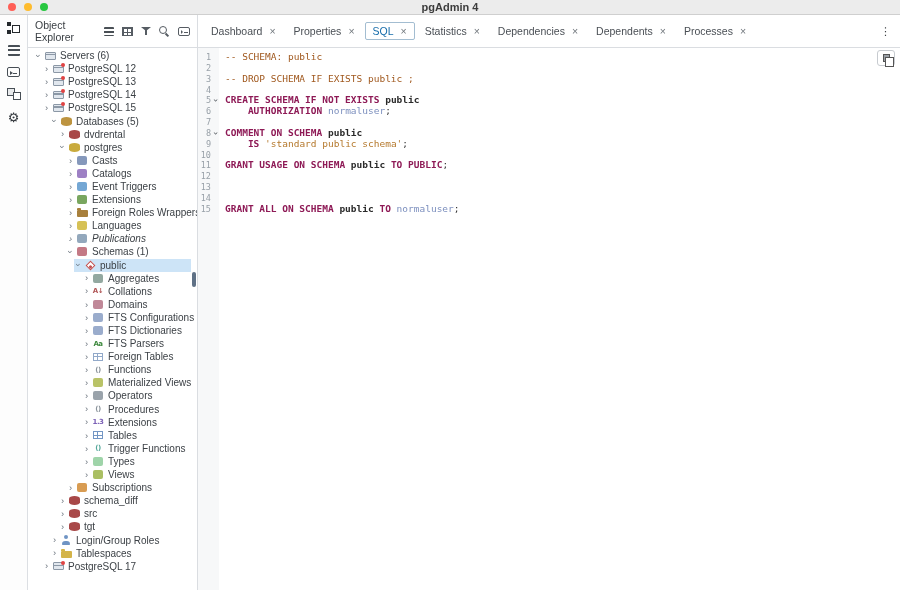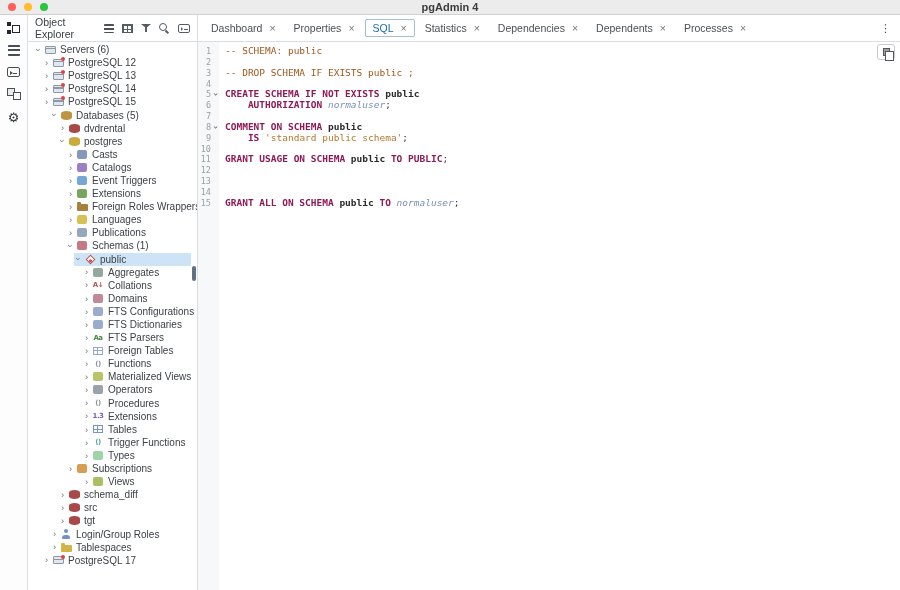--- a/index.html
+++ b/index.html
@@ -38,21 +38,21 @@
       width:4px; height:1.2px; background:#474e55; }
   .schema-diff-icon::before { content:""; position:absolute; left:0; top:0;
       width:6px; height:6px; border:1.2px solid #474e55; background:#e8eaec; }
   .schema-diff-icon::after { content:""; position:absolute; right:0; bottom:0;
       width:6px; height:6px; border:1.2px solid #474e55; background:#fff; }
   .settings-gear-icon { font-size:13px; color:#33383d; width:auto; height:auto; line-height:13px; }
   .settings-gear-icon::before { content:"\2699"; }
 
   
   .content { flex:1; display:flex; flex-direction:column; min-width:0; }
-  .header-row { height:27px; flex:none; display:flex; border-bottom:1px solid #dadde1; background:#fff; }
+  .header-row { height:33px; flex:none; display:flex; border-bottom:1px solid #dadde1; background:#fff; }
   .explorer-header { width:170px; flex:none; border-right:1px solid #dadde1;
       display:flex; align-items:center; padding:0 7px; }
   .explorer-title { font-size:10.5px; color:#3b4045; }
   .explorer-tools { margin-left:auto; display:flex; align-items:center; gap:8px; }
   .tool-ico { position:relative; display:inline-block; cursor:pointer; }
 
   .servers-toolbar-icon { width:10px; height:9px;
       background:repeating-linear-gradient(180deg,#4a5056 0 2px,transparent 2px 4px); border-radius:1px; }
   .grid-icon { width:11px; height:9px; border:1px solid #565c63;
       background-image:linear-gradient(#565c63 1px,transparent 1px),
@@ -131,21 +131,21 @@
   .cline { display:flex; height:10.85px; line-height:10.85px; font-size:9.5px; white-space:pre; position:relative; }
   .lnum { width:13px; flex:none; text-align:right; color:#98a0a8; font-size:8.5px; }
   .fold { width:10px; flex:none; color:#4a5056; font-size:8.5px; display:inline-flex;
           align-items:center; justify-content:center; cursor:pointer; }
   .fold.has::before { content:"\203A"; display:inline-block; transform:rotate(90deg); }
   .ctext { padding-left:4px; }
   .tok-c { color:#a0581e; }
   .tok-k { color:#8e1a56; font-weight:bold; }
   .tok-i { color:#2a2a2a; font-weight:bold; }
   .tok-s { color:#b5792d; }
-  .tok-n { color:#7c8fbe;font-style:italic; }
+  .tok-n { color:#7c8fbe; }
   .tok-p { color:#333; }
   .copy-btn { position:absolute; top:2px; right:5px; width:18px; height:16px; border:1px solid #c7cbd0;
       border-radius:3px; background:#fff; display:flex; align-items:center; justify-content:center; cursor:pointer; }
   .copy-ico { width:7px; height:8px; position:relative; background:#9aa0a6; border:1px solid #555; }
   .copy-ico::after { content:""; position:absolute; left:1.5px; top:1.5px; width:7px; height:8px;
       background:#fff; border:1px solid #555; }
 </style>
 </head>
 <body>
 
@@ -333,21 +333,21 @@
             </div>
             <div class="trow" style="padding-left: 38px;">
               <span class="tinner">
                 <span class="chev"></span>
                 <span class="ticon">
                   <span class="shp shape-badge" style="background: rgb(214, 193, 86);"></span>
                 </span>
                 <span class="tlabel">Languages</span>
               </span>
             </div>
-            <div class="trow" style="padding-left: 38px;">
+            <div class="trow" style="padding-left: 38px; font-style: italic;">
               <span class="tinner">
                 <span class="chev"></span>
                 <span class="ticon">
                   <span class="shp shape-badge" style="background: rgb(147, 168, 188);"></span>
                 </span>
                 <span class="tlabel">Publications</span>
               </span>
             </div>
             <div class="trow" style="padding-left: 38px;">
               <span class="tinner">
@@ -495,36 +495,36 @@
             </div>
             <div class="trow" style="padding-left: 54px;">
               <span class="tinner">
                 <span class="chev"></span>
                 <span class="ticon">
                   <span class="shp shape-badge" style="background: rgb(159, 212, 169);"></span>
                 </span>
                 <span class="tlabel">Types</span>
               </span>
             </div>
+            <div class="trow" style="padding-left: 54px;">
+              <span class="tinner">
+                <span class="chev"></span>
+                <span class="ticon">
+                  <span class="shp shape-badge" style="background: rgb(170, 191, 99);"></span>
+                </span>
+                <span class="tlabel">Views</span>
+              </span>
+            </div>
             <div class="trow" style="padding-left: 38px;">
               <span class="tinner">
                 <span class="chev"></span>
                 <span class="ticon">
                   <span class="shp shape-badge" style="background: rgb(216, 156, 82);"></span>
                 </span>
                 <span class="tlabel">Subscriptions</span>
-              </span>
-            </div>
-            <div class="trow" style="padding-left: 54px;">
-              <span class="tinner">
-                <span class="chev"></span>
-                <span class="ticon">
-                  <span class="shp shape-badge" style="background: rgb(170, 191, 99);"></span>
-                </span>
-                <span class="tlabel">Views</span>
               </span>
             </div>
             <div class="trow" style="padding-left: 30px;">
               <span class="tinner">
                 <span class="chev"></span>
                 <span class="ticon">
                   <span class="shp shape-db" style="background: rgb(168, 72, 72);"></span>
                 </span>
                 <span class="tlabel">schema_diff</span>
               </span>

